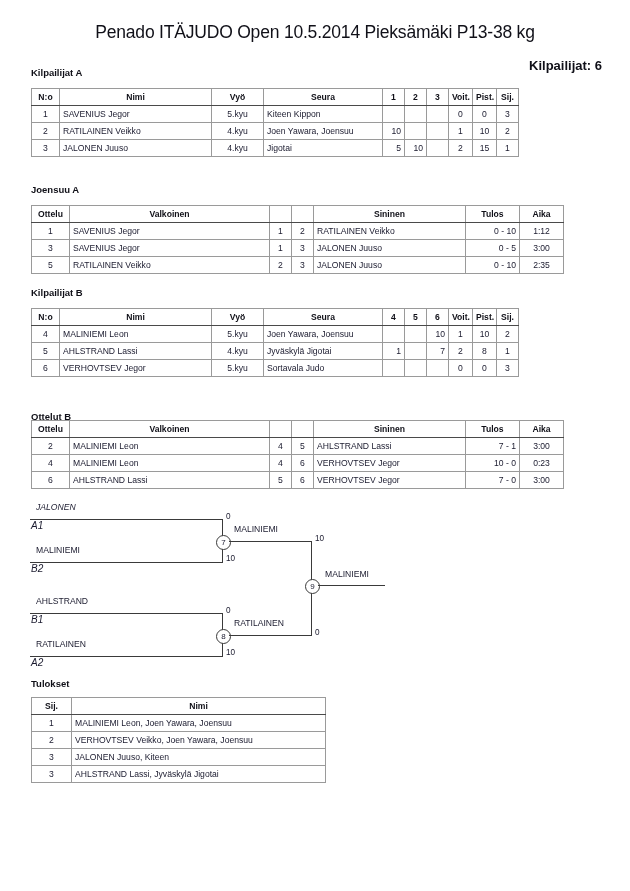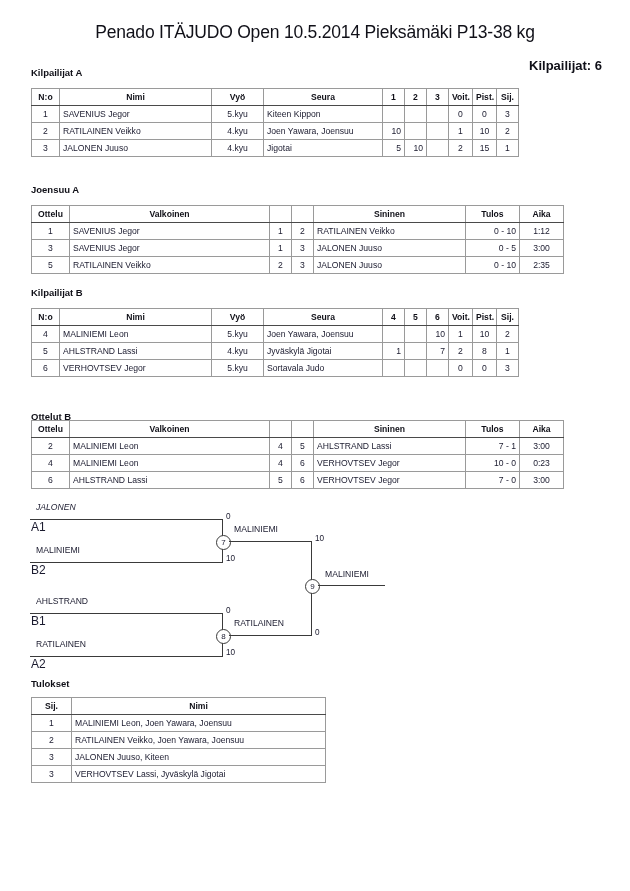--- a/index.html
+++ b/index.html
@@ -92,22 +92,23 @@
   .bv { width: 1.4px; }
 
   .bname {
     position: absolute;
     font-size: 8.6px;
     color: #1a1a2e;
     white-space: nowrap;
   }
   .bseed {
     position: absolute;
-    font-size: 12px;
-    color: #1a1a2e;
+    font-size: 10px;
+    color: #1a1a2e;
+    font-style: italic;
   }
   .bscore {
     position: absolute;
     font-size: 8.2px;
     color: #1a1a2e;
   }
   .bnode {
     position: absolute;
     width: 13px;
     height: 13px;
@@ -418,24 +419,24 @@
       <tr class="head">
     <th class="c">Sij.</th>
     <th class="c">Nimi</th>
   </tr>
   <tr>
     <td class="c">1</td>
     <td class="l">MALINIEMI Leon, Joen Yawara, Joensuu</td>
   </tr>
   <tr>
     <td class="c">2</td>
-    <td class="l">RATILAINEN Veikko, Joen Yawara, Joensuu</td>
+    <td class="l">VERHOVTSEV Veikko, Joen Yawara, Joensuu</td>
   </tr>
   <tr>
     <td class="c">3</td>
     <td class="l">JALONEN Juuso, Kiteen</td>
   </tr>
   <tr>
     <td class="c">3</td>
-    <td class="l">VERHOVTSEV Lassi, Jyväskylä Jigotai</td>
+    <td class="l">AHLSTRAND Lassi, Jyväskylä Jigotai</td>
   </tr>
 </tbody>
   </table>
 
 </body></html>

